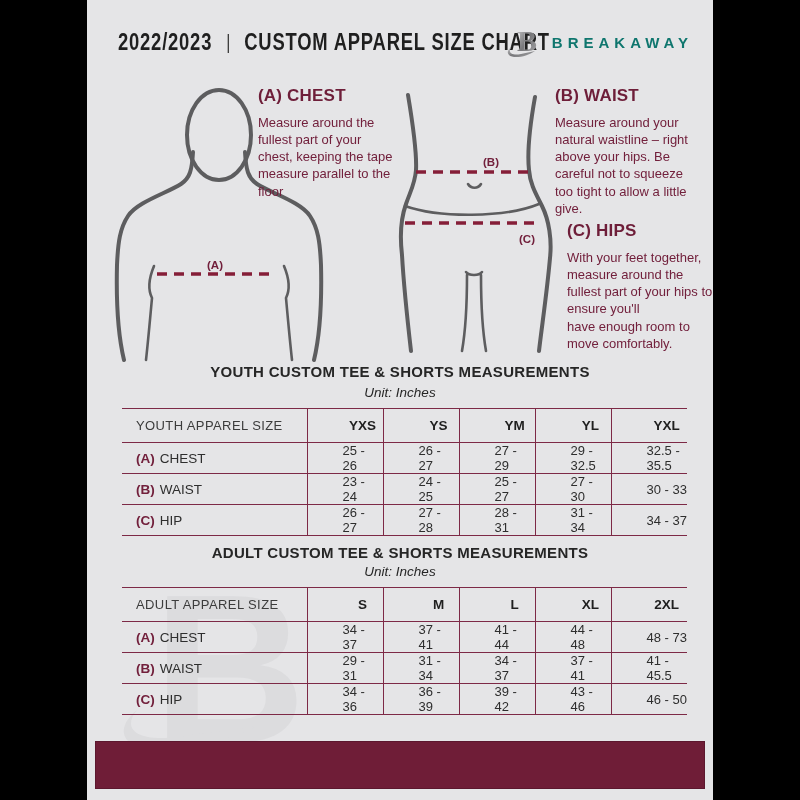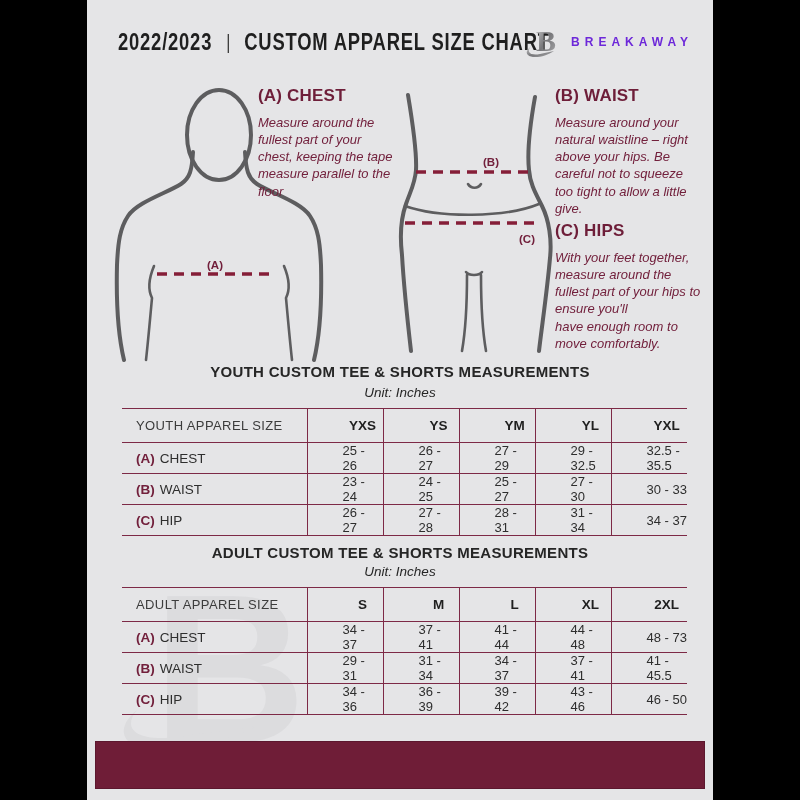--- a/index.html
+++ b/index.html
@@ -6,36 +6,36 @@
   body { width:800px; height:800px; overflow:hidden; font-family:"Liberation Sans", sans-serif; }
   .stage { position:relative; width:800px; height:800px; background:#000; }
   .page { position:absolute; left:87px; top:0; width:626px; height:800px; background:#e5e5e7; overflow:hidden; }
 
   
   .header-title { position:absolute; left:31px; top:29px; white-space:nowrap; color:#1f1f1f; z-index:2; }
   .header-title .squeeze { display:inline-block; transform:scaleX(0.8); transform-origin:0 50%; white-space:nowrap; }
   .ht-year, .ht-main { font-size:23px; font-weight:800; letter-spacing:1px; }
   .ht-div { font-size:20px; font-weight:300; margin:0 13px; color:#3a3a3a; vertical-align:1px; }
   .brand { position:absolute; top:24px; right:20px; display:flex; align-items:center; gap:9px; z-index:2; }
-  .brand-name { font-size:12px; font-weight:bold; letter-spacing:5px; color:#6d28d9; }
+  .brand-name { font-size:15px; font-weight:bold; letter-spacing:5px; color:#0f766e; }
 
   
   .figures { position:absolute; left:0; top:80px; z-index:1; }
   .contour { fill:none; stroke:#5d5d5f; stroke-width:4; stroke-linecap:round; }
   .thin { fill:none; stroke:#5d5d5f; stroke-width:2.6; stroke-linecap:round; }
   .dash { stroke:#851e38; stroke-width:3.5; stroke-dasharray:10 7; }
   .marker { fill:#72203c; font-weight:bold; font-size:11.5px; font-family:"Liberation Sans",sans-serif; }
 
   
   .instr { position:absolute; z-index:2; }
   .instr h3 { margin:0 0 8px 0; font-size:17px; font-weight:800; color:#6e1e39; letter-spacing:0.2px; }
-  .instr p { margin:0; font-size:13px; font-style:italic; color:#72203c; line-height:1.32; white-space:pre-line; }
+  .instr p { margin:0; font-size:13px; color:#72203c; line-height:1.32; white-space:pre-line; }
   .instr-chest { left:171px; top:86px; width:136px; }
   .instr-waist { left:468px; top:86px; width:136px; }
-  .instr-hips  { left:468px; top:221px; width:152px; }
+  .instr-hips  { left:480px; top:221px; width:152px; }
 
   
   .tbl-title { position:absolute; left:0; width:626px; text-align:center; font-size:15px; font-weight:bold; letter-spacing:0.3px; color:#262626; z-index:2; }
   .tbl-unit  { position:absolute; left:0; width:626px; text-align:center; font-size:13.5px; font-style:italic; color:#262626; z-index:2; }
 
   
   .data-table { position:absolute; left:35px; width:565px; border-collapse:collapse; table-layout:fixed; z-index:2; }
   .data-table td { border-top:1.5px solid #7d2946; padding:0; }
   .data-table tr:last-child td { border-bottom:1.5px solid #7d2946; }
   .data-table td + td { border-left:1.5px solid #7d2946;padding-left:35px; }

